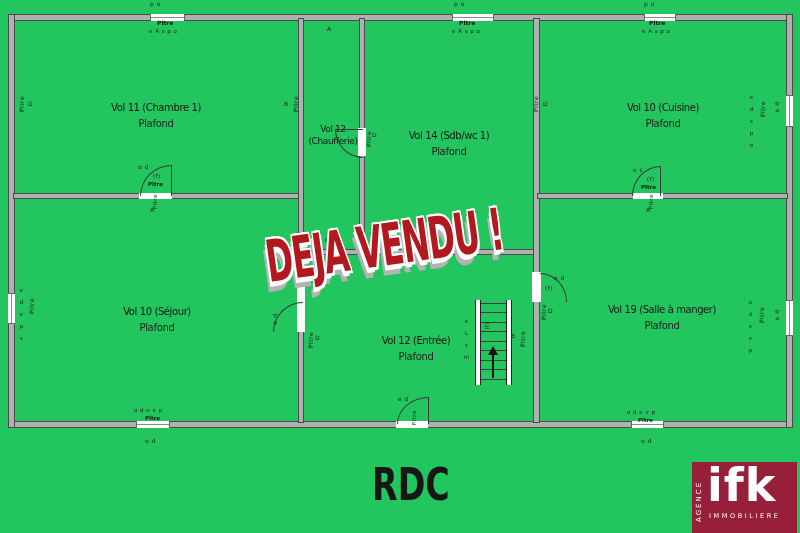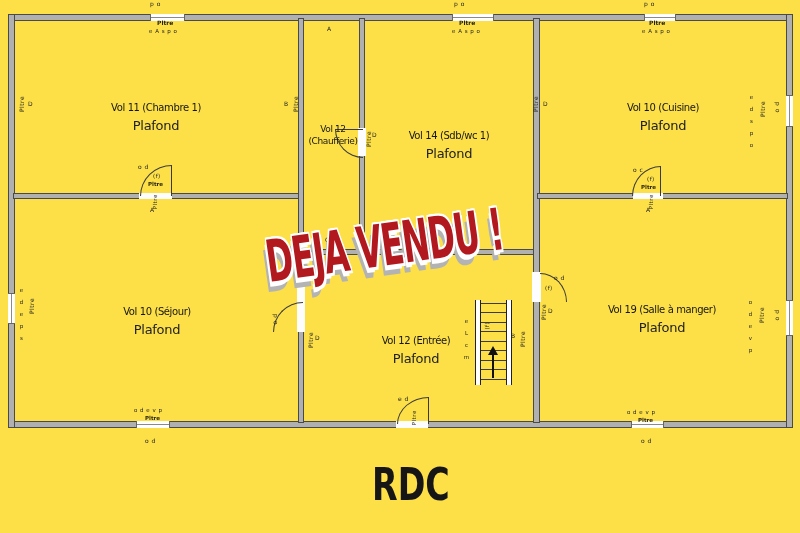--- a/index.html
+++ b/index.html
@@ -1,27 +1,27 @@
 <!DOCTYPE html>
 <html><head>
 <meta charset="utf-8">
 <style>
   html,body{margin:0;padding:0;background:#fff;}
-  .plan{position:relative;width:800px;height:533px;background:#fde047;overflow:hidden;
+  .plan{position:relative;width:800px;height:533px;background:#22c55e;overflow:hidden;
         font-family:"DejaVu Sans", sans-serif;color:#1a1a1a;}
   .wall{position:absolute;background:#b0b0b0;box-shadow:inset 0 0 0 1px #4a4a4a;}
   .gap{position:absolute;background:#fdfdfd;}
   .win{position:absolute;background:#fff;background-image:linear-gradient(#8a8a8a,#8a8a8a);
        background-repeat:no-repeat;}
   .win.h{border-left:1px solid #666;border-right:1px solid #666;background-size:100% 1px;background-position:0 3px;}
   .win.v{border-top:1px solid #666;border-bottom:1px solid #666;background-size:1px 100%;background-position:3px 0;}
   .arc{position:absolute;border:0 solid #3a3a3a;}
   .rname{position:absolute;transform:translateX(-50%);font-size:10px;letter-spacing:-0.4px;
          white-space:nowrap;color:#161616;}
-  .rsub{position:absolute;transform:translateX(-50%);font-size:13px;letter-spacing:-0.3px;
+  .rsub{position:absolute;transform:translateX(-50%);font-size:10px;letter-spacing:-0.3px;
         white-space:nowrap;color:#222;}
   .t6{position:absolute;font-size:6px;line-height:1;color:#222;white-space:pre;letter-spacing:.5px;}
   .t5{font-size:5.5px;}
   .sm{font-weight:bold;color:#000;opacity:.85;letter-spacing:0;}
   .rot{transform:rotate(-90deg);transform-origin:center;}
   .vt{writing-mode:vertical-rl;text-orientation:upright;letter-spacing:0;}
   .stairs{position:absolute;left:475px;top:300px;width:37px;height:85px;}
   .rail{position:absolute;top:0;bottom:0;width:4px;background:#fff;
         border-left:1px solid #222;border-right:1px solid #222;}
   .treads{position:absolute;left:6px;right:6px;top:3px;bottom:3px;
@@ -164,14 +164,19 @@
   <span class="t6 vt t5" style="left:747px;top:299px;">o d e v p</span>
   <span class="t6 rot" style="left:754px;top:312px;">Pltre</span>
   <span class="t6 rot" style="left:772px;top:312px;">o d</span>
 
   <div class="stamp">
     <span>DEJA VENDU !</span>
   </div>
 
   <div class="title">RDC</div>
 
+  <div class="logo">
+    <span class="agence">AGENCE</span>
+    <span class="brand">ifk</span>
+    <span class="immo">IMMOBILIERE</span>
+  </div>
 
 </div>
 
 </body></html>

